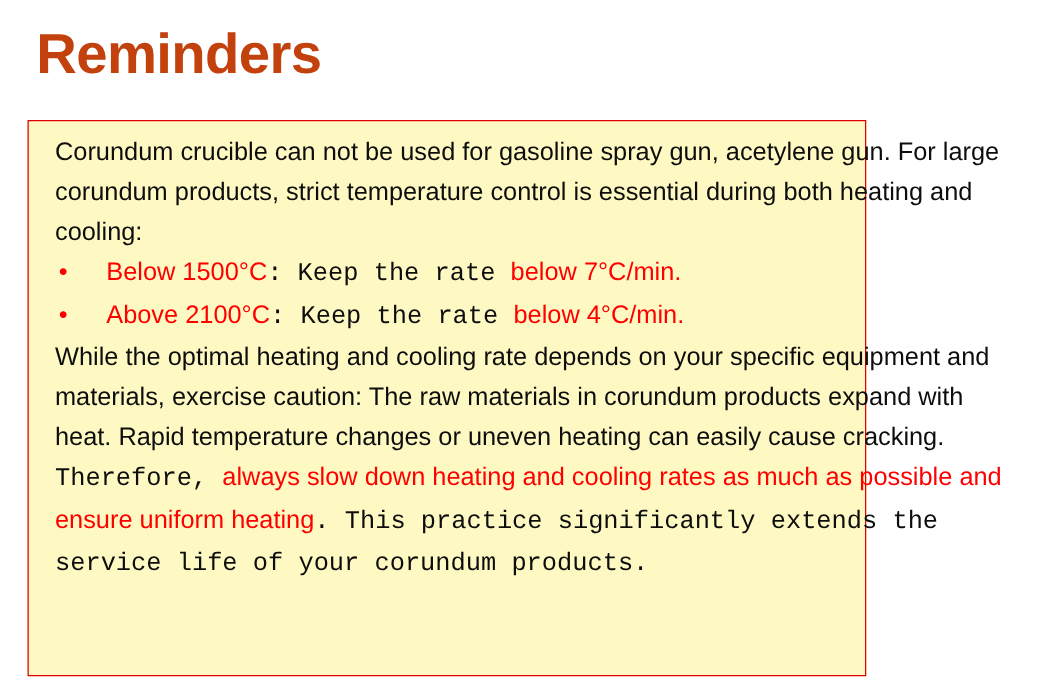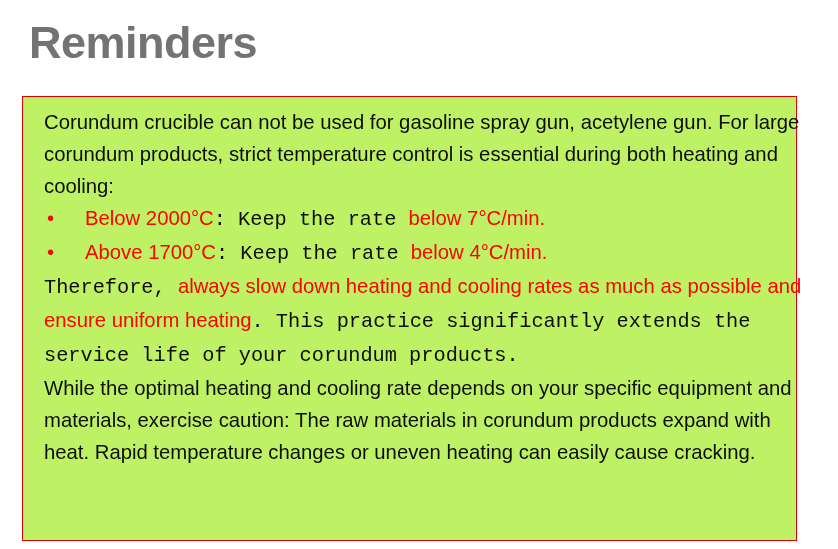--- a/index.html
+++ b/index.html
@@ -18,34 +18,34 @@
     width: 838px;
     height: 549px;
     background: #ffffff;
   }
   .slide-title {
     position: absolute;
     left: 29px;
     top: 18px;
     font-size: 45px;
     font-weight: bold;
-    color: #737373;
+    color: #c2410c;
     letter-spacing: -0.5px;
     line-height: 1.12;
     white-space: nowrap;
   }
   .content-box {
     position: absolute;
     left: 22px;
     top: 96px;
-    width: 775px;
+    width: 671px;
     height: 445px;
     box-sizing: border-box;
     border: 1.5px solid #e00000;
-    background: #bef264;
+    background: #fef9c3;
   }
   .body-text {
     position: absolute;
     left: 21px;
     top: 9px;
     width: 772px;
     font-size: 20.3px;
     line-height: 32px;
     color: #0d0d0d;
     text-align: left;
@@ -87,28 +87,28 @@
 
   <div class="slide-title">Reminders</div>
 
   <div class="content-box">
     <div class="body-text">
 
       <p class="para">Corundum crucible can not be used for gasoline spray gun, acetylene gun. For large corundum products, strict temperature control is essential during both heating and cooling:</p>
 
       <span class="bullet-row">
         <span class="bullet-dot">•</span>
-        <span class="bullet-text">Below 2000°C</span><span class="dark">: Keep the rate </span><span class="red">below 7°C/min.</span>
+        <span class="bullet-text">Below 1500°C</span><span class="dark">: Keep the rate </span><span class="red">below 7°C/min.</span>
       </span>
 
       <span class="bullet-row">
         <span class="bullet-dot">•</span>
-        <span class="bullet-text">Above 1700°C</span><span class="dark">: Keep the rate </span><span class="red">below 4°C/min.</span>
+        <span class="bullet-text">Above 2100°C</span><span class="dark">: Keep the rate </span><span class="red">below 4°C/min.</span>
       </span>
 
+      <p class="para">While the optimal heating and cooling rate depends on your specific equipment and materials, exercise caution: The raw materials in corundum products expand with heat. Rapid temperature changes or uneven heating can easily cause cracking.</p>
+
       <p class="para"><span class="dark">Therefore, </span><span class="red">always slow down heating and cooling rates as much as possible and ensure uniform heating</span><span class="dark">. This practice significantly extends the service life of your corundum products.</span></p>
-
-      <p class="para">While the optimal heating and cooling rate depends on your specific equipment and materials, exercise caution: The raw materials in corundum products expand with heat. Rapid temperature changes or uneven heating can easily cause cracking.</p>
 
     </div>
   </div>
 
 </div>
 
 </body></html>

